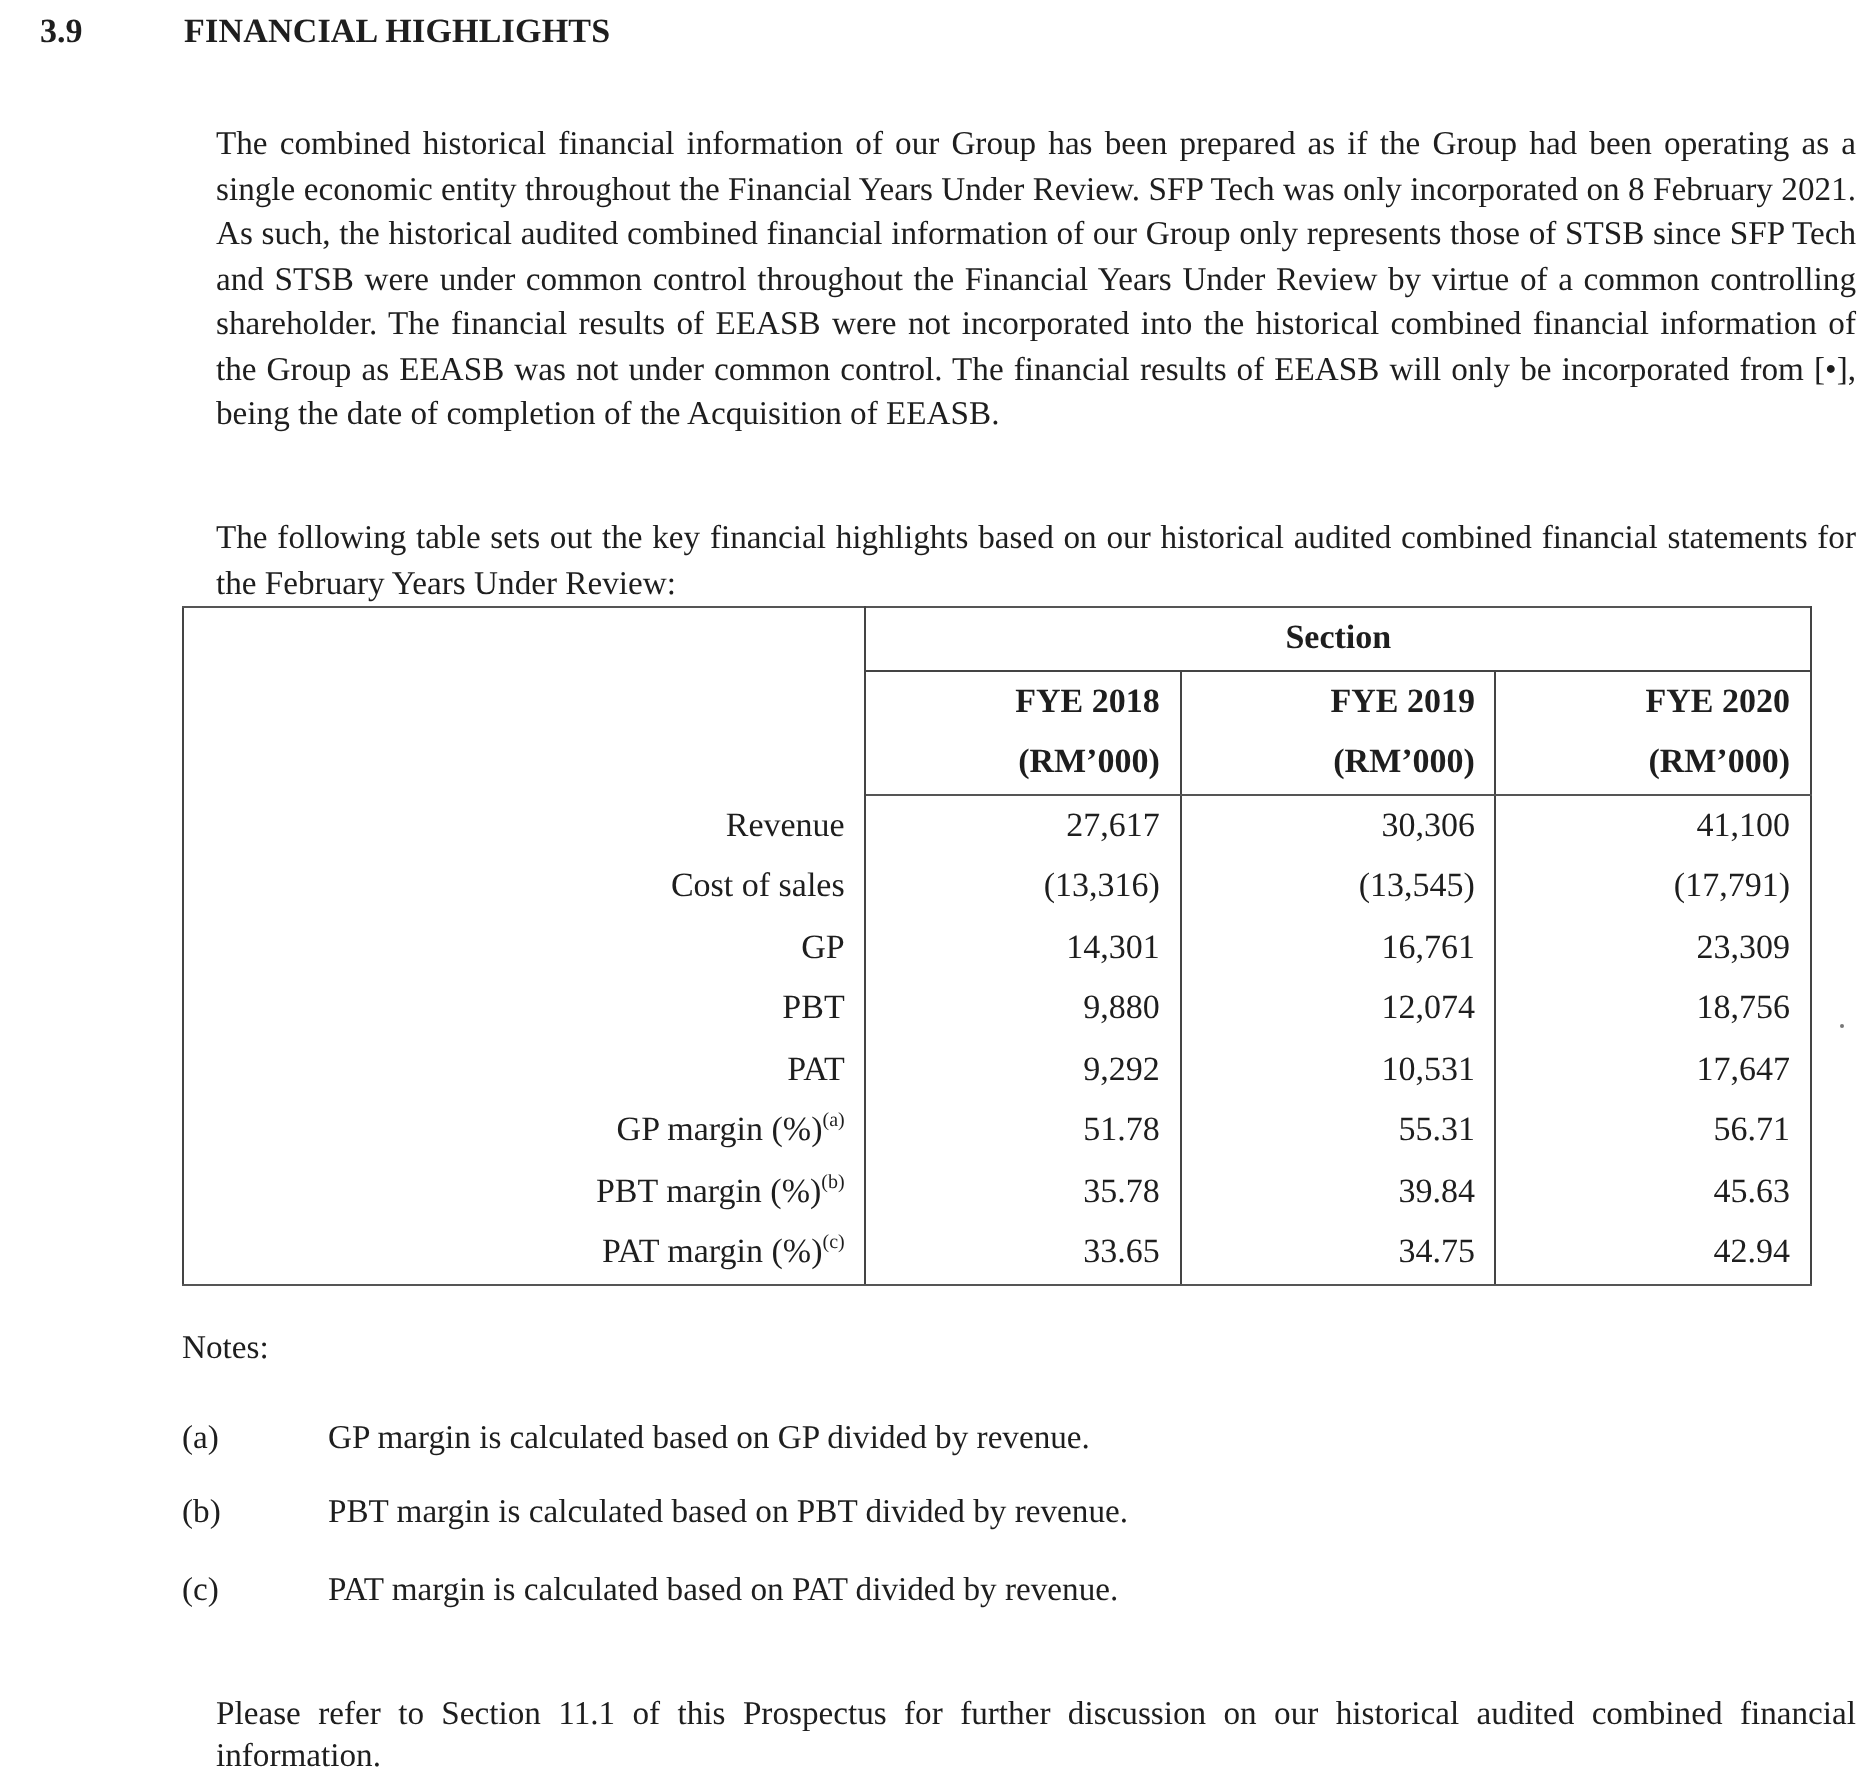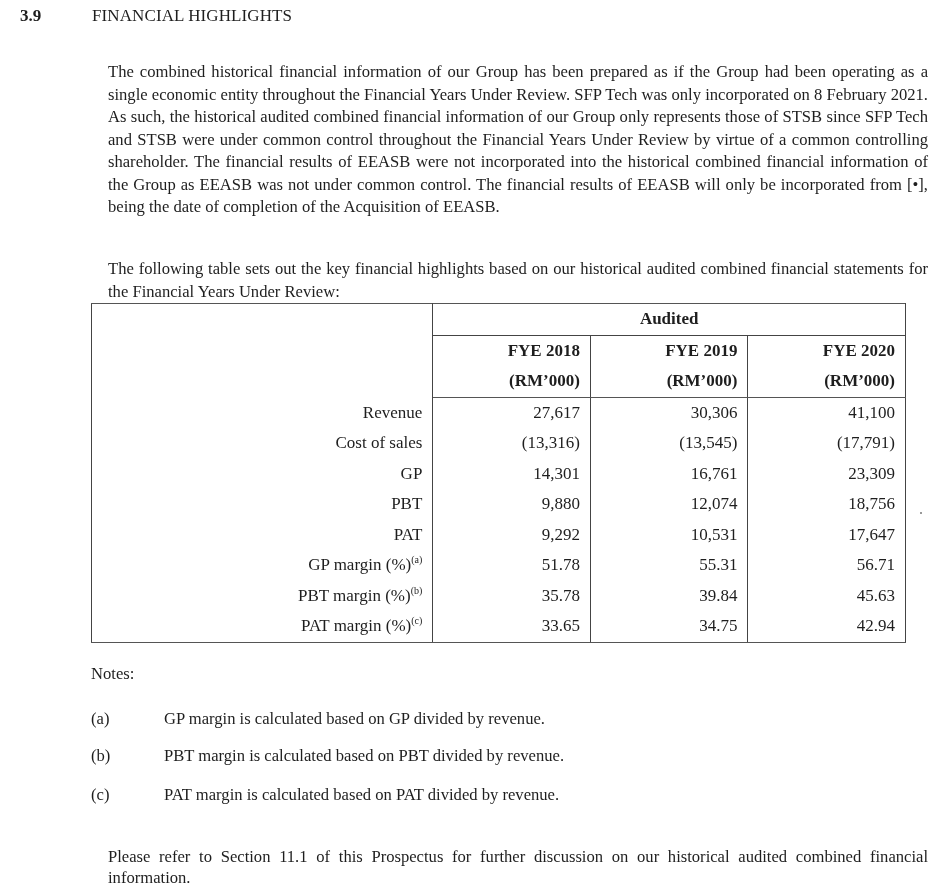--- a/index.html
+++ b/index.html
@@ -7,21 +7,21 @@
     width: 937px; height: 895px; position: relative; overflow: hidden;
     font-family: "Liberation Serif", "DejaVu Serif", serif;
     color: #1e1e1e;
   }
   .sec-num {
     position: absolute; left: 20px; top: 6px;
     font-weight: bold; font-size: 17px; text-align: right;
   }
   .sec-title {
     position: absolute; left: 92px; top: 6px;
-    font-weight: normal; font-size: 17px; letter-spacing: 0.1px;
+    font-weight: bold; font-size: 17px; letter-spacing: 0.1px;
   }
   .para {
     position: absolute; left: 92px; width: 820px;
     font-size: 16.6px; line-height: 22.5px;
     text-align: justify; margin: 16px;
   }
   #p1 { top: 45px; }
   #p2 { top: 242px; }
   table.fin {
     position: absolute; left: 91px; top: 303px; width: 815px;
@@ -60,27 +60,27 @@
     background: #777; border-radius: 50%;
   }
 </style>
 </head>
 <body>
 
 <div class="sec-num">3.9</div>
 <div class="sec-title">FINANCIAL HIGHLIGHTS</div>
 
 <p class="para" id="p1">The combined historical financial information of our Group has been prepared as if the Group had been operating as a single economic entity throughout the Financial Years Under Review. SFP Tech was only incorporated on 8 February 2021. As such, the historical audited combined financial information of our Group only represents those of STSB since SFP Tech and STSB were under common control throughout the Financial Years Under Review by virtue of a common controlling shareholder. The financial results of EEASB were not incorporated into the historical combined financial information of the Group as EEASB was not under common control. The financial results of EEASB will only be incorporated from [•], being the date of completion of the Acquisition of EEASB.</p>
-<p class="para" id="p2">The following table sets out the key financial highlights based on our historical audited combined financial statements for the Financial Years Under Review:</p>
+<p class="para" id="p2">The following table sets out the key financial highlights based on our historical audited combined financial statements for the February Years Under Review:</p>
 
 <table class="fin">
   <tbody>
       <tr class="top">
     <td class="label no-bottom" rowspan="3"></td>
-    <td class="center audited-cell" colspan="3">Audited</td>
+    <td class="center audited-cell" colspan="3">Section</td>
   </tr>
   <tr>
     <td class="hdr">FYE 2018</td>
     <td class="hdr">FYE 2019</td>
     <td class="hdr">FYE 2020</td>
   </tr>
   <tr class="hdr-bottom">
     <td class="hdr">(RM’000)</td>
     <td class="hdr">(RM’000)</td>
     <td class="hdr">(RM’000)</td>

